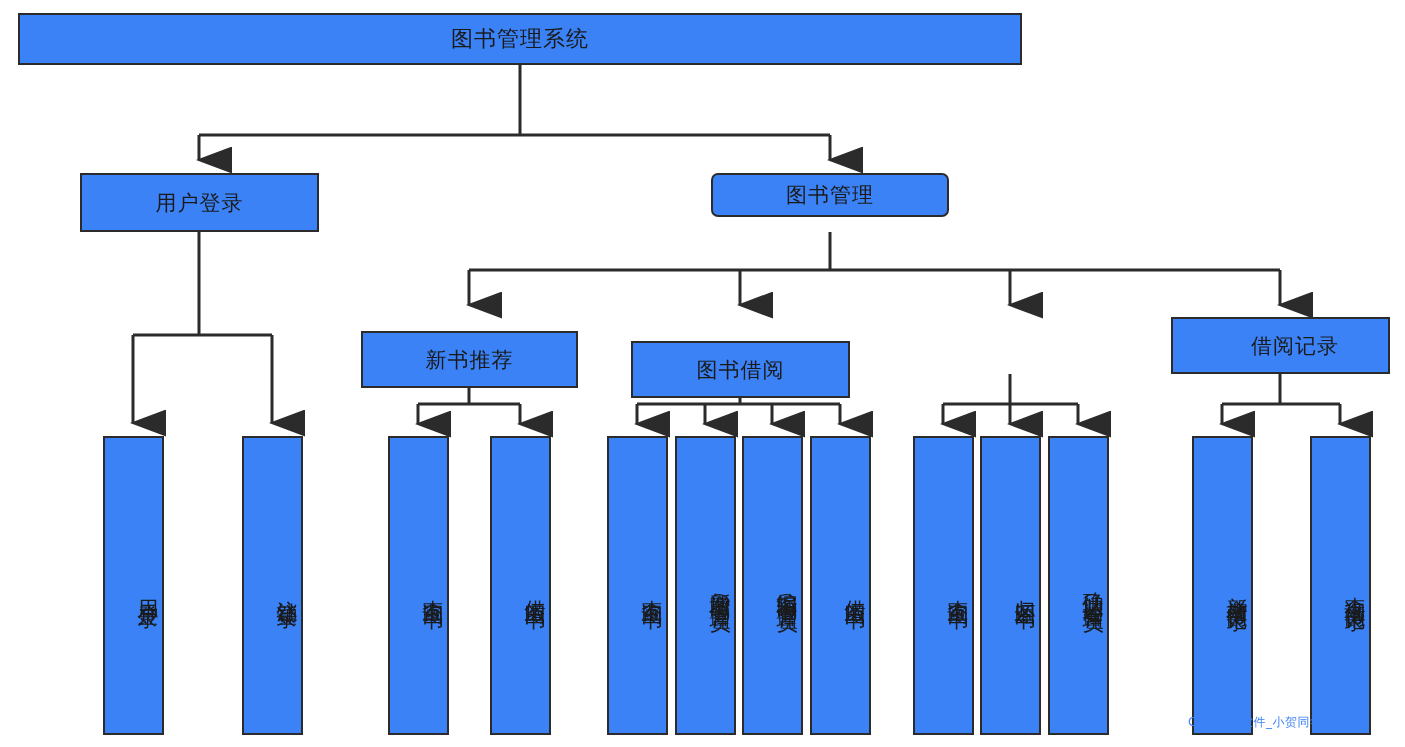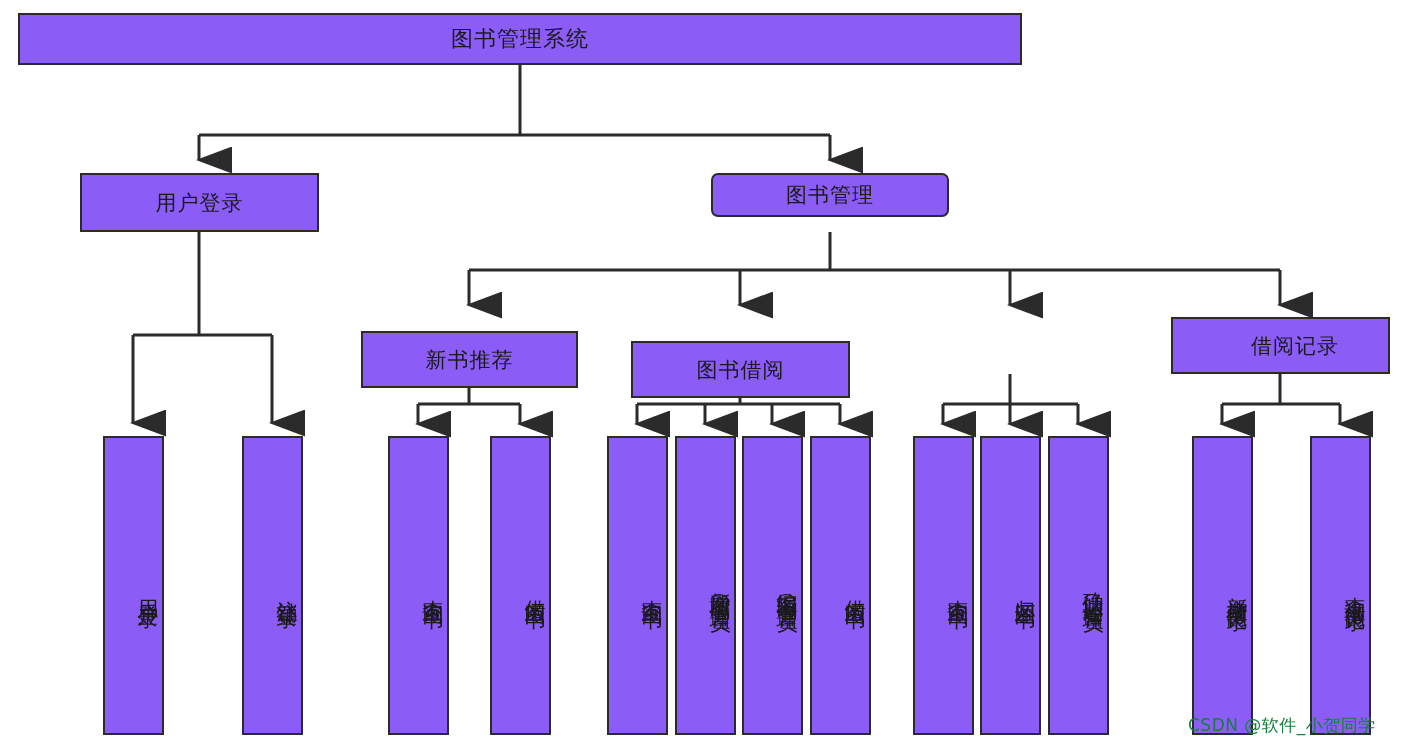--- a/index.html
+++ b/index.html
@@ -10,42 +10,42 @@
     font-family:"DejaVu Sans","Liberation Sans",sans-serif;
     overflow:hidden;
     position:relative;
   }
   #diagram-root{position:absolute;left:0;top:0;width:1405px;height:747px;}
   svg#connectors{position:absolute;left:0;top:0;width:1405px;height:747px;pointer-events:none;}
   .node{
     position:absolute;
     box-sizing:border-box;
     border:2px solid #2b2b2b;
-    background:#8b5cf6;
+    background:#3b82f6;
     display:flex;
     align-items:center;
     justify-content:center;
     color:#1a1a1a;
   }
   .node.horiz{font-size:21px;letter-spacing:1px;}
   .node.vert{
     writing-mode:vertical-rl;
     text-orientation:upright;
     font-size:21px;
     letter-spacing:3px;
     padding-top:6px;
     align-items:flex-start;
     justify-content:center;
   }
   .node.root{font-size:22px;}
   .watermark{
     position:absolute;
     left:1188px;top:714px;
-    font-size:17px;
-    color:#15803d;
+    font-size:12px;
+    color:#3b82f6;
     white-space:nowrap;
     letter-spacing:0.5px;
     font-family:"DejaVu Sans","Liberation Sans",sans-serif;
   }
 </style>
 </head>
 <body>
 
 <div id="diagram-root">
 

